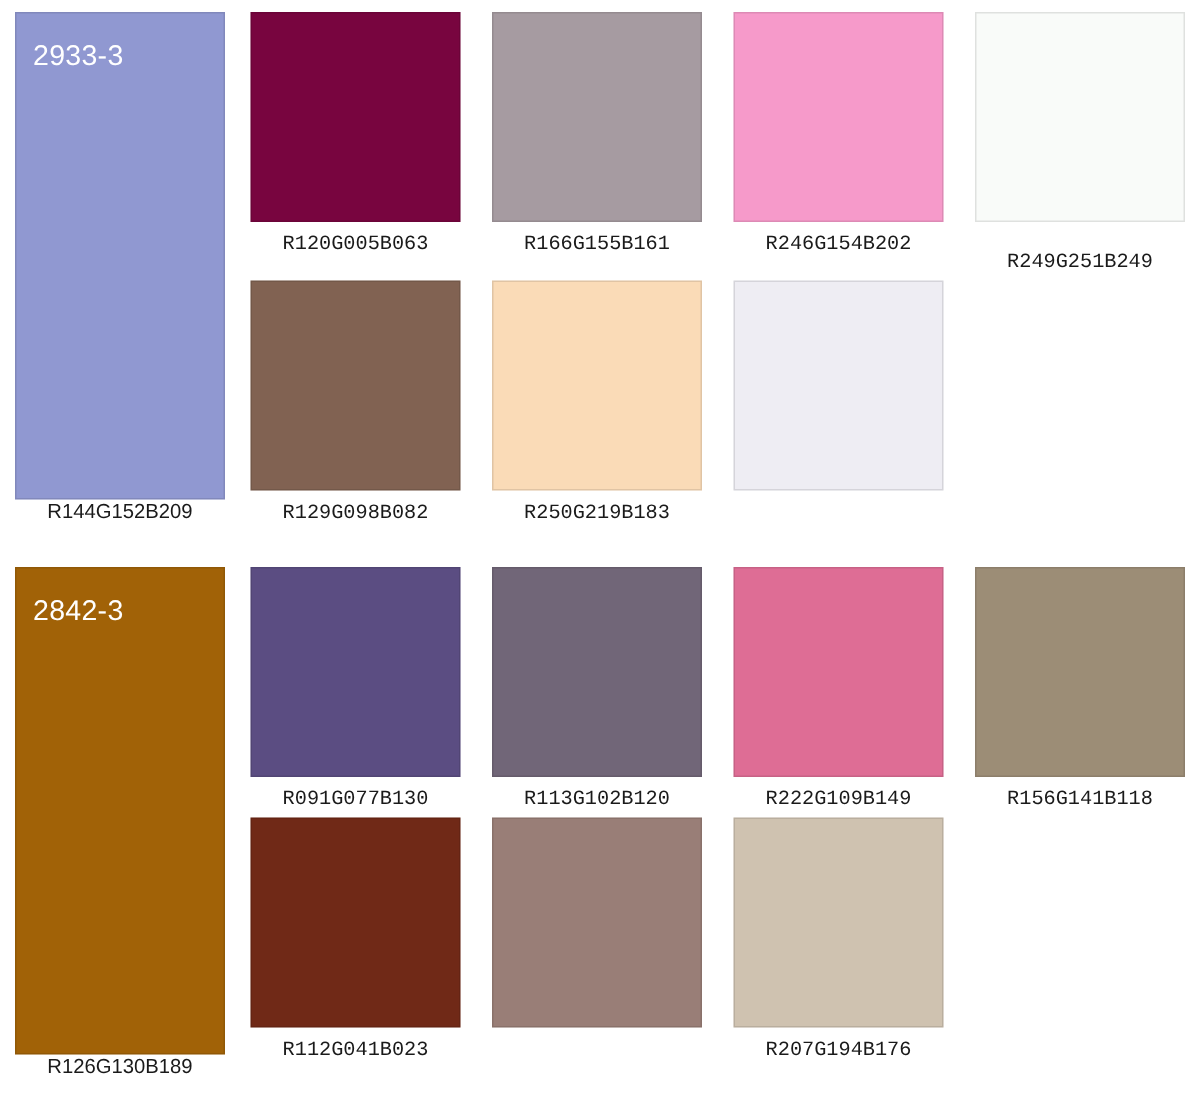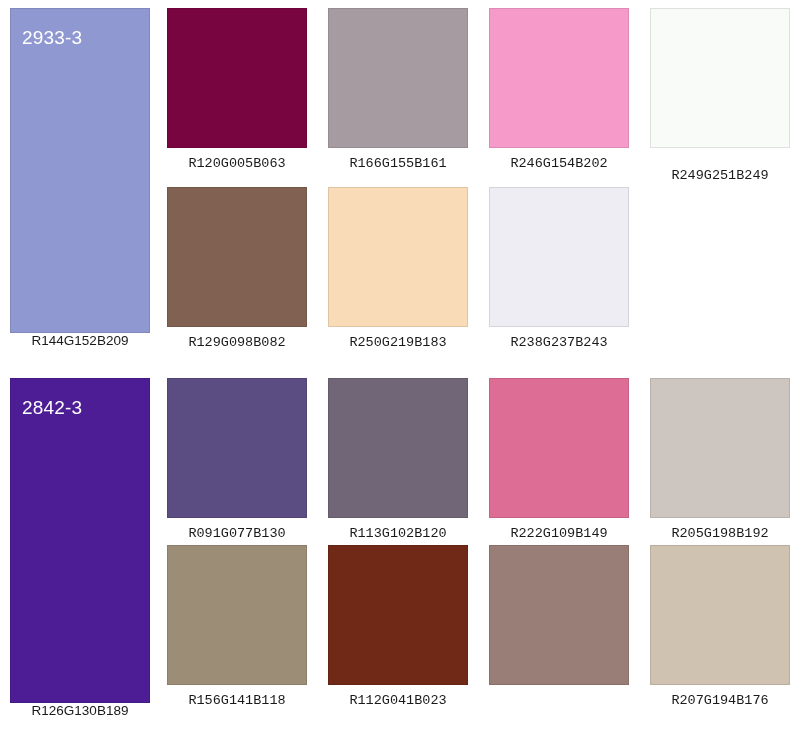--- a/index.html
+++ b/index.html
@@ -131,51 +131,46 @@
       <div class="swatch-cell">
         <div class="swatch-chip" style="background-color: rgb(129, 98, 82);"></div>
         <div class="swatch-label" style="color: rgb(26, 26, 26);">R129G098B082</div>
       </div>
       <div class="swatch-cell">
         <div class="swatch-chip" style="background-color: rgb(250, 219, 183);"></div>
         <div class="swatch-label" style="color: rgb(26, 26, 26);">R250G219B183</div>
       </div>
       <div class="swatch-cell">
         <div class="swatch-chip" style="background-color: rgb(238, 237, 243);"></div>
-        <div class="swatch-label" style="color: rgb(26, 26, 26);">R238G237B243</div>
       </div>
     </div>
 
   </div>
 
   <div class="palette-section" style="top:370px;">
 
     <div class="anchor-cell">
-      <div class="anchor-swatch" style="background-color: #4c1d95;">
+      <div class="anchor-swatch" style="background-color: #a16207;">
         <span class="anchor-code" style="color: rgb(255, 255, 255);">2842-3</span>
       </div>
       <div class="anchor-label" style="color: rgb(26, 26, 26);">R126G130B189</div>
     </div>
 
     <div class="swatch-grid">
       <div class="swatch-cell">
         <div class="swatch-chip" style="background-color: rgb(91, 77, 130);"></div>
         <div class="swatch-label" style="color: rgb(26, 26, 26);">R091G077B130</div>
       </div>
       <div class="swatch-cell">
         <div class="swatch-chip" style="background-color: rgb(113, 102, 120);"></div>
         <div class="swatch-label" style="color: rgb(26, 26, 26);">R113G102B120</div>
       </div>
       <div class="swatch-cell">
         <div class="swatch-chip" style="background-color: rgb(222, 109, 149);"></div>
         <div class="swatch-label" style="color: rgb(26, 26, 26);">R222G109B149</div>
-      </div>
-      <div class="swatch-cell">
-        <div class="swatch-chip" style="background-color: rgb(205, 198, 192);"></div>
-        <div class="swatch-label" style="color: rgb(26, 26, 26);">R205G198B192</div>
       </div>
       <div class="swatch-cell">
         <div class="swatch-chip" style="background-color: rgb(156, 141, 118);"></div>
         <div class="swatch-label" style="color: rgb(26, 26, 26);">R156G141B118</div>
       </div>
       <div class="swatch-cell">
         <div class="swatch-chip" style="background-color: rgb(112, 41, 23);"></div>
         <div class="swatch-label" style="color: rgb(26, 26, 26);">R112G041B023</div>
       </div>
       <div class="swatch-cell">

